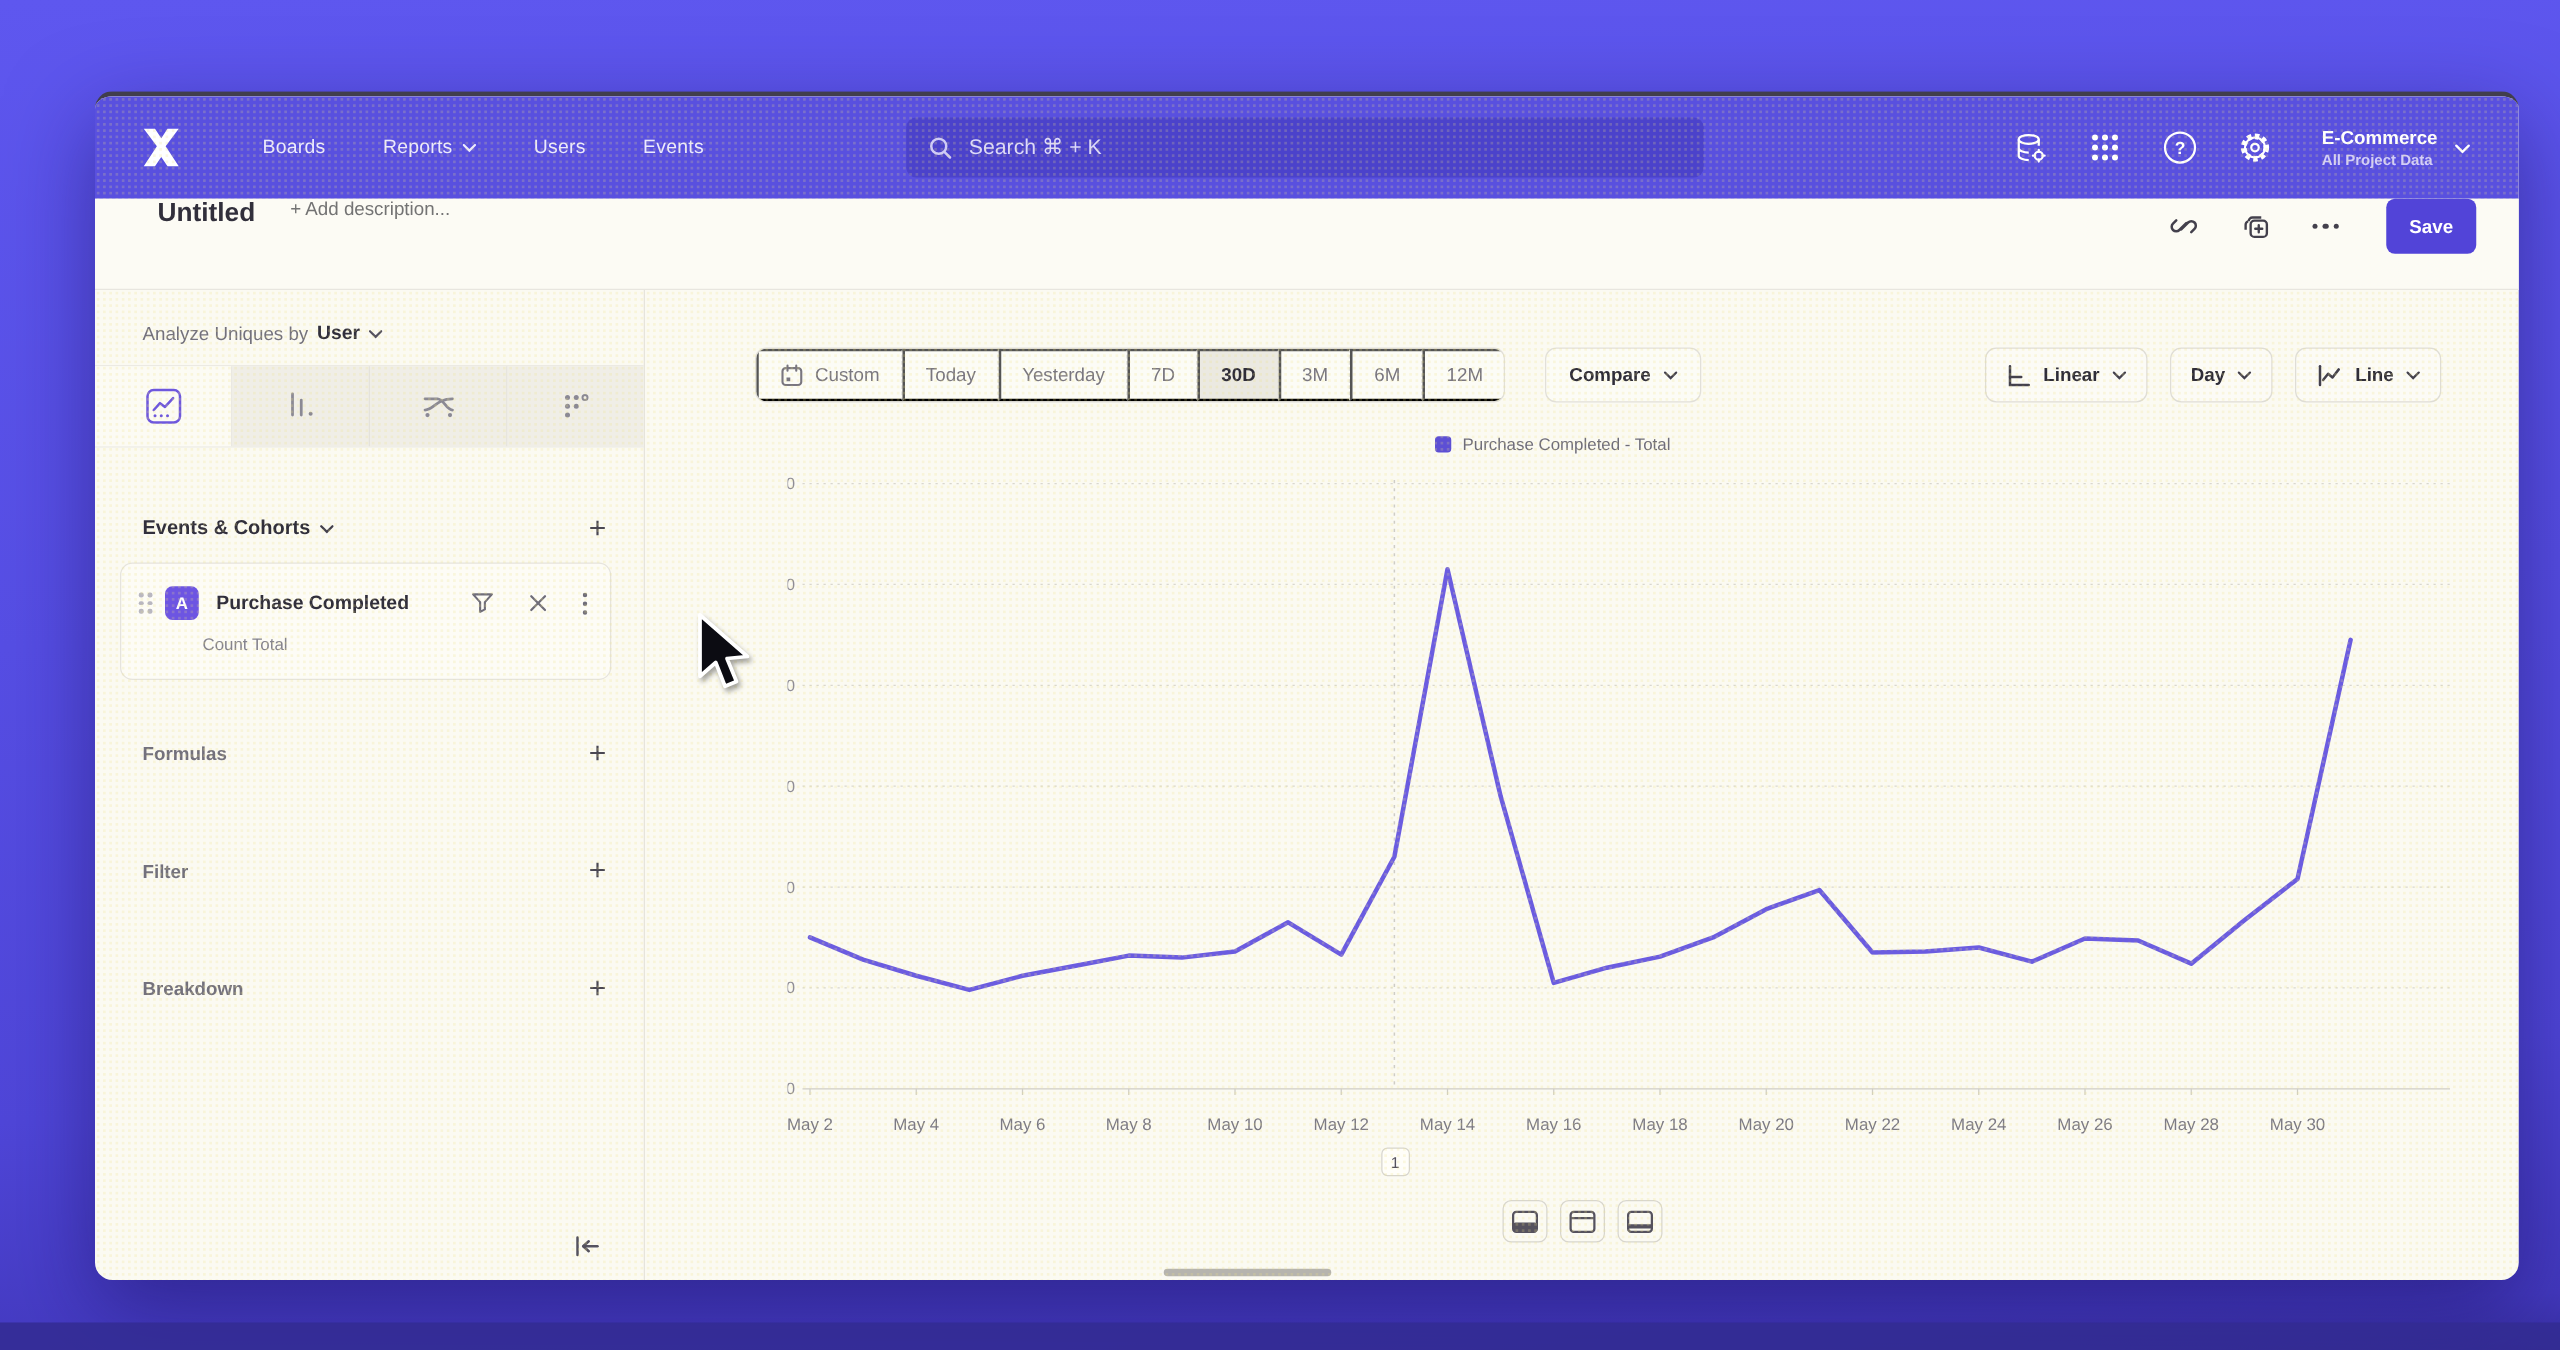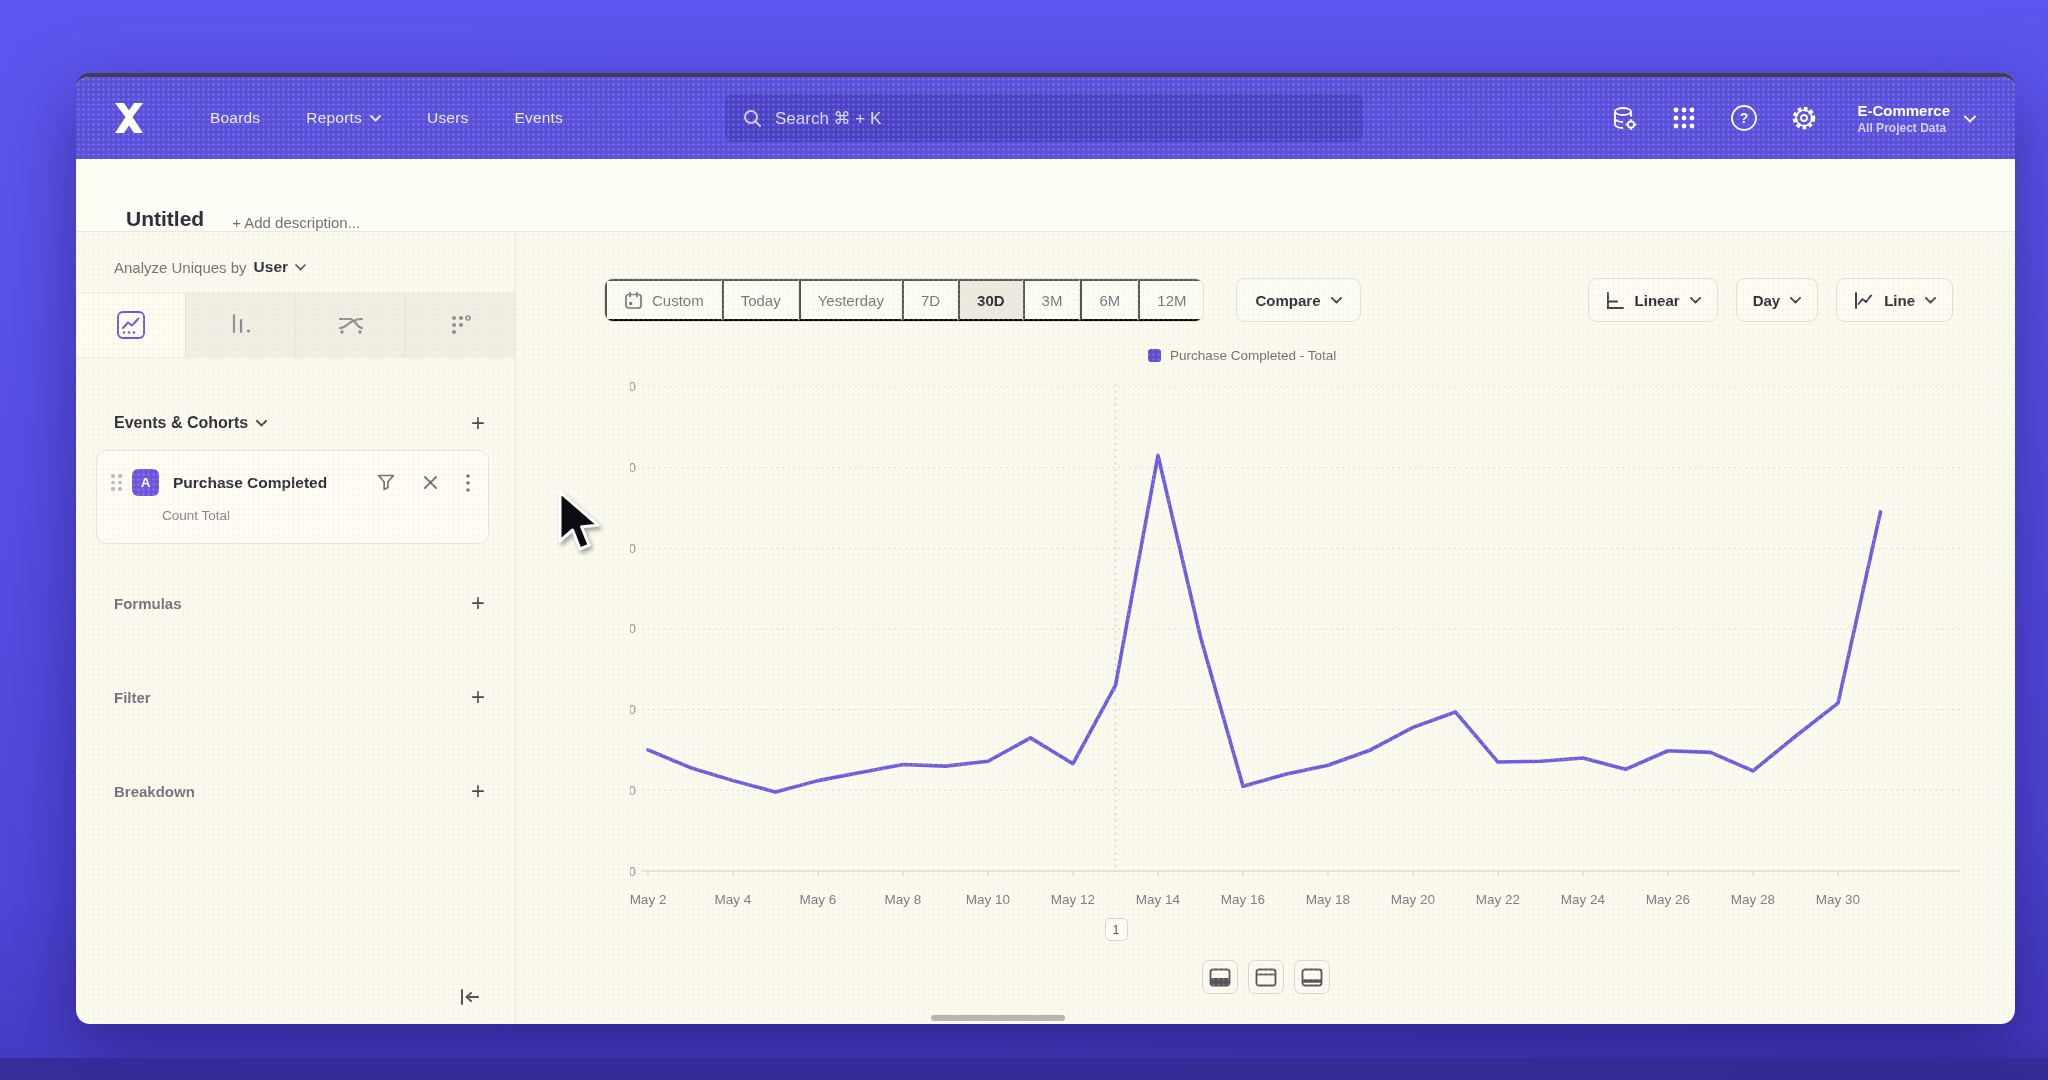--- a/index.html
+++ b/index.html
@@ -28,21 +28,21 @@
   .search { position:absolute; left:649px; top:17px; width:638px; height:48px; background:#4b42cb;
     border-radius:8px; display:flex; align-items:center; padding:0 18px; gap:13px; color:#dcd9f8; font-size:17px; }
 
   .nav-right { margin-left:auto; display:flex; align-items:center; gap:30px; }
   .nav-ic { width:30px; height:30px; display:flex; align-items:center; justify-content:center; color:#fff; }
   .project { display:flex; align-items:center; gap:14px; margin-left:8px; color:#fff; }
   .project .p1 { font-size:15px; font-weight:bold; }
   .project .p2 { font-size:12px; color:#d3cef8; font-weight:bold; margin-top:2px; }
 
   
-  .titlebar { height:73px; background:#fcfbf4; border-bottom:1px solid #e8e6df; display:flex; align-items:flex-end; padding:0 34px 0 50px; position:relative; z-index:2; }
+  .titlebar { height:73px; background:#fcfbf4; border-bottom:1px solid #e8e6df; display:flex; align-items:flex-start; padding:0 34px 0 50px; position:relative; z-index:2; }
   .doc-title { font-size:21px; font-weight:bold; color:#312f3b; margin-right:28px; }
   .add-desc { font-size:15px; color:#737373; }
   .title-actions { margin-left:auto; display:flex; align-items:center; gap:32px; }
   .tb-ic { width:26px; height:26px; display:flex; align-items:center; justify-content:center; color:#43404c; }
   .dots3 { display:flex; gap:4px; }
   .dots3 i { width:4.5px; height:4.5px; border-radius:50%; background:#43404c; }
   .save-btn { width:72px; height:44px; background:#5244d8; color:#fff; border:none; border-radius:7px;
     font-size:15px; font-weight:bold; font-family:inherit; margin-left:6px; }
 
   
@@ -194,20 +194,41 @@
                 <polyline points="1,1.5 6,6.5 11,1.5" fill="none" stroke="#fff" stroke-width="1.8" stroke-linecap="round"></polyline>
               </svg>
             </span>
         </span>
       </div>
     </header>
 
     <div class="titlebar">
       <span class="doc-title">Untitled</span>
       <span class="add-desc">+ Add description...</span>
+      <div class="title-actions">
+        <span class="tb-ic">
+          <svg width="24" height="24" viewBox="0 0 24 24" fill="none" stroke="#43404c" stroke-width="2" stroke-linecap="round">
+            <path d="M10 14.5 L15.5 9 a3.6 3.6 0 0 1 5.1 5.1 L18 16.7"></path>
+            <path d="M14 9.5 L8.5 15 a3.6 3.6 0 0 1 -5.1 -5.1 L6 7.3"></path>
+          </svg>
+        </span>
+        <span class="tb-ic">
+          <svg width="26" height="26" viewBox="0 0 26 26" fill="none" stroke="#43404c" stroke-width="1.9">
+            <path d="M7 9 a3 3 0 0 1 3-3 h7 M6.5 9 a3 3 0 0 0 -2 2.8 v4"></path>
+            <rect x="8.5" y="8.5" width="13" height="13" rx="3"></rect>
+            <path d="M15 12.2v5.6M12.2 15h5.6" stroke-linecap="round"></path>
+          </svg>
+        </span>
+        <span class="dots3">
+            <i></i>
+            <i></i>
+            <i></i>
+          </span>
+        <button class="save-btn">Save</button>
+      </div>
     </div>
 
     <div class="content">
 
       <aside class="sidebar">
         <div class="analyze">
           <span>Analyze Uniques by</span>
           <b>User</b>
           <span class="chev">
               <svg width="11" height="7" viewBox="0 0 11 7">

